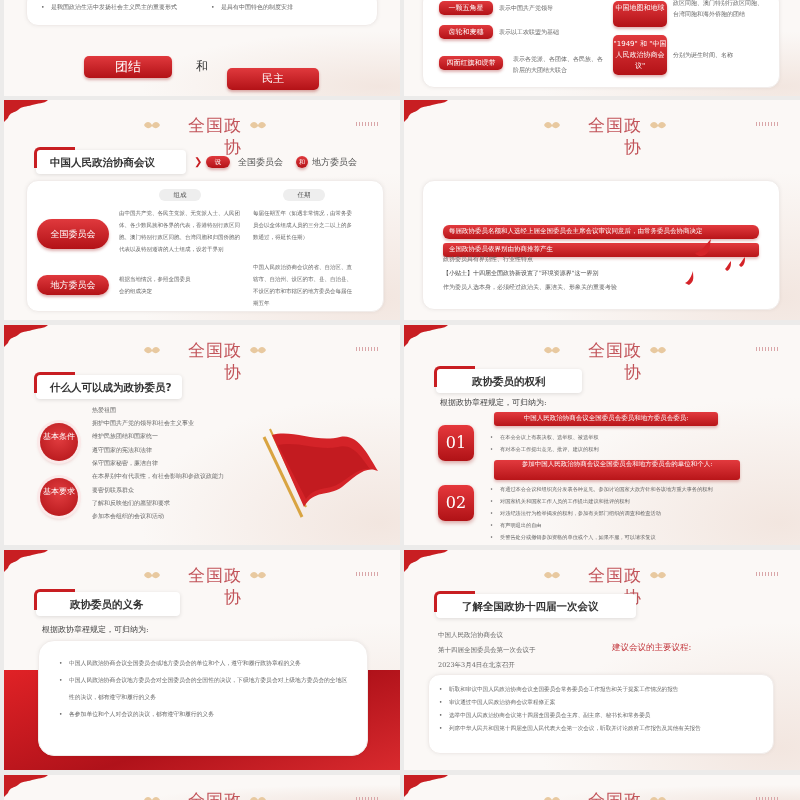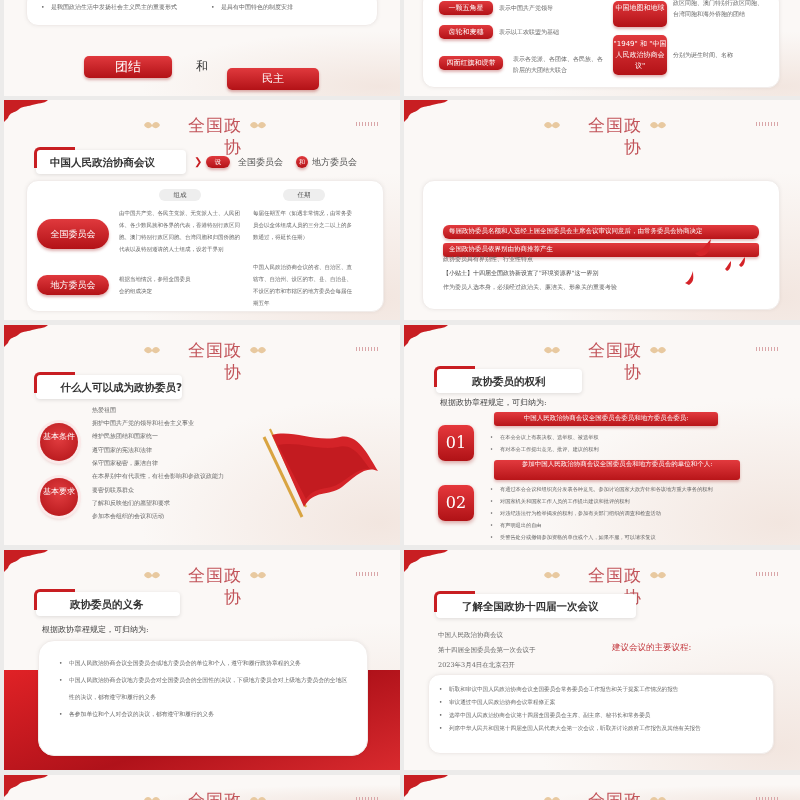--- a/index.html
+++ b/index.html
@@ -160,21 +160,21 @@
         <path d="M0 0H44C40 4 34 3 28 5C22 7 18 6 14 10C10 13 6 12 4 18L0 22Z" fill="#c81e22"></path>
       </svg>
     <svg class="deco a" viewBox="0 0 20 10">
         <path d="M2 5C4 1 8 1 10 5C12 1 16 1 18 5C16 9 12 9 10 6C8 9 4 9 2 5Z" fill="#e8c9a0"></path>
       </svg>
     <div class="title">全国政协</div>
     <svg class="deco b" viewBox="0 0 20 10">
         <path d="M2 5C4 1 8 1 10 5C12 1 16 1 18 5C16 9 12 9 10 6C8 9 4 9 2 5Z" fill="#e8c9a0"></path>
       </svg>
     <div class="dots"></div>
-    <div class="tag" style="top:50px; width:146px;text-align:right;">什么人可以成为政协委员?</div>
+    <div class="tag" style="top:50px; width:146px;">什么人可以成为政协委员?</div>
 
     <div class="redcircle" style="left:36px; top:98px;">基本条件</div>
     <div class="redcircle" style="left:36px; top:153px;">基本要求</div>
 
     <div class="small" style="position:absolute; left:88px; top:78px; font-size:6px; line-height:13.2px;">
       <div>热爱祖国</div>
       <div>拥护中国共产党的领导和社会主义事业</div>
       <div>维护民族团结和国家统一</div>
       <div>遵守国家的宪法和法律</div>
       <div>保守国家秘密，廉洁自律</div>

